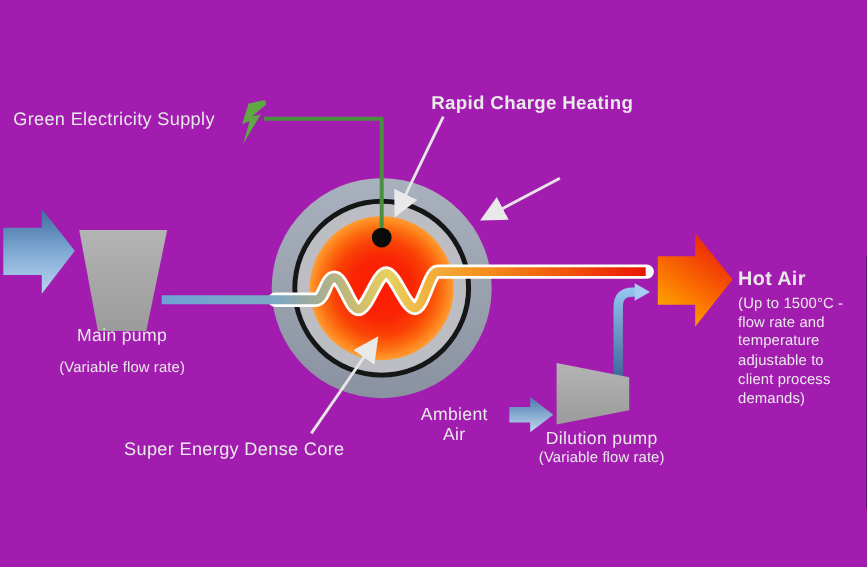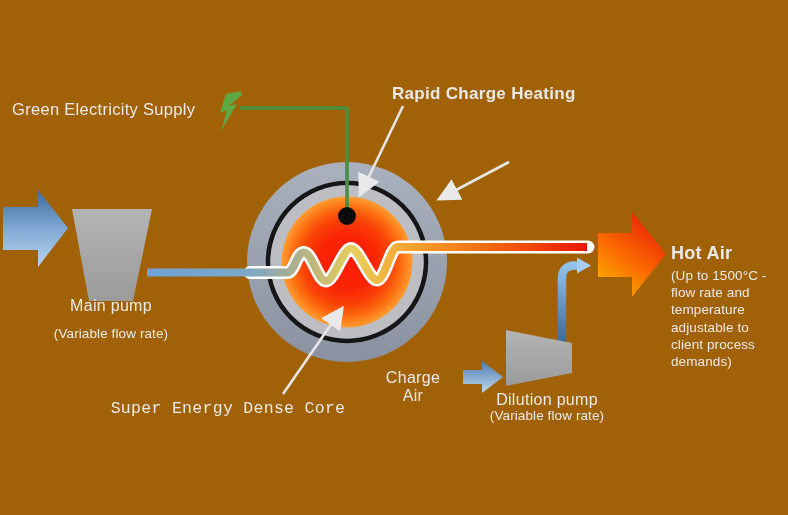--- a/index.html
+++ b/index.html
@@ -1,17 +1,17 @@
 <!DOCTYPE html>
 <html><head>
 <meta charset="utf-8">
 <style>
   html,body{margin:0;padding:0;background:#000;}
   .stage{
-    position:relative;width:788px;height:515px;background:#a16207;
+    position:relative;width:788px;height:515px;background:#a21caf;
     overflow:hidden;font-family:"Liberation Sans", sans-serif;
   }
   .stage svg{position:absolute;left:0;top:0;}
   .lbl{
     position:absolute;color:#e9e9e9;letter-spacing:.3px;
     white-space:pre-line;line-height:1.22;
   }
   .ctr{text-align:center;}
 </style>
 </head>
@@ -113,20 +113,20 @@
   <div class="lbl" style="left:671px;top:267px;font-size:13.5px;line-height:17.2px;letter-spacing:.1px;">(Up to 1500°C -
 flow rate and
 temperature
 adjustable to
 client process
 demands)</div>
 
   <div class="lbl ctr" style="left:26px;top:296px;width:170px;font-size:16px;text-align:center;">Main pump</div>
   <div class="lbl ctr" style="left:26px;top:326px;width:170px;font-size:13.5px;letter-spacing:.1px;">(Variable flow rate)</div>
 
-  <div class="lbl ctr" style="left:38px;top:399px;width:380px;font-size:16.5px;font-family:Liberation Mono, monospace;">Super Energy Dense Core</div>
+  <div class="lbl ctr" style="left:23px;top:399px;width:380px;font-size:16.5px;">Super Energy Dense Core</div>
 
-  <div class="lbl ctr" style="left:363px;top:369px;width:100px;font-size:16px;line-height:18px;">Charge
+  <div class="lbl ctr" style="left:363px;top:369px;width:100px;font-size:16px;line-height:18px;">Ambient
 Air</div>
 
   <div class="lbl ctr" style="left:462px;top:390px;width:170px;font-size:16px;">Dilution pump</div>
   <div class="lbl ctr" style="left:462px;top:408px;width:170px;font-size:13.5px;letter-spacing:.1px;">(Variable flow rate)</div>
 </div>
 
 </body></html>

